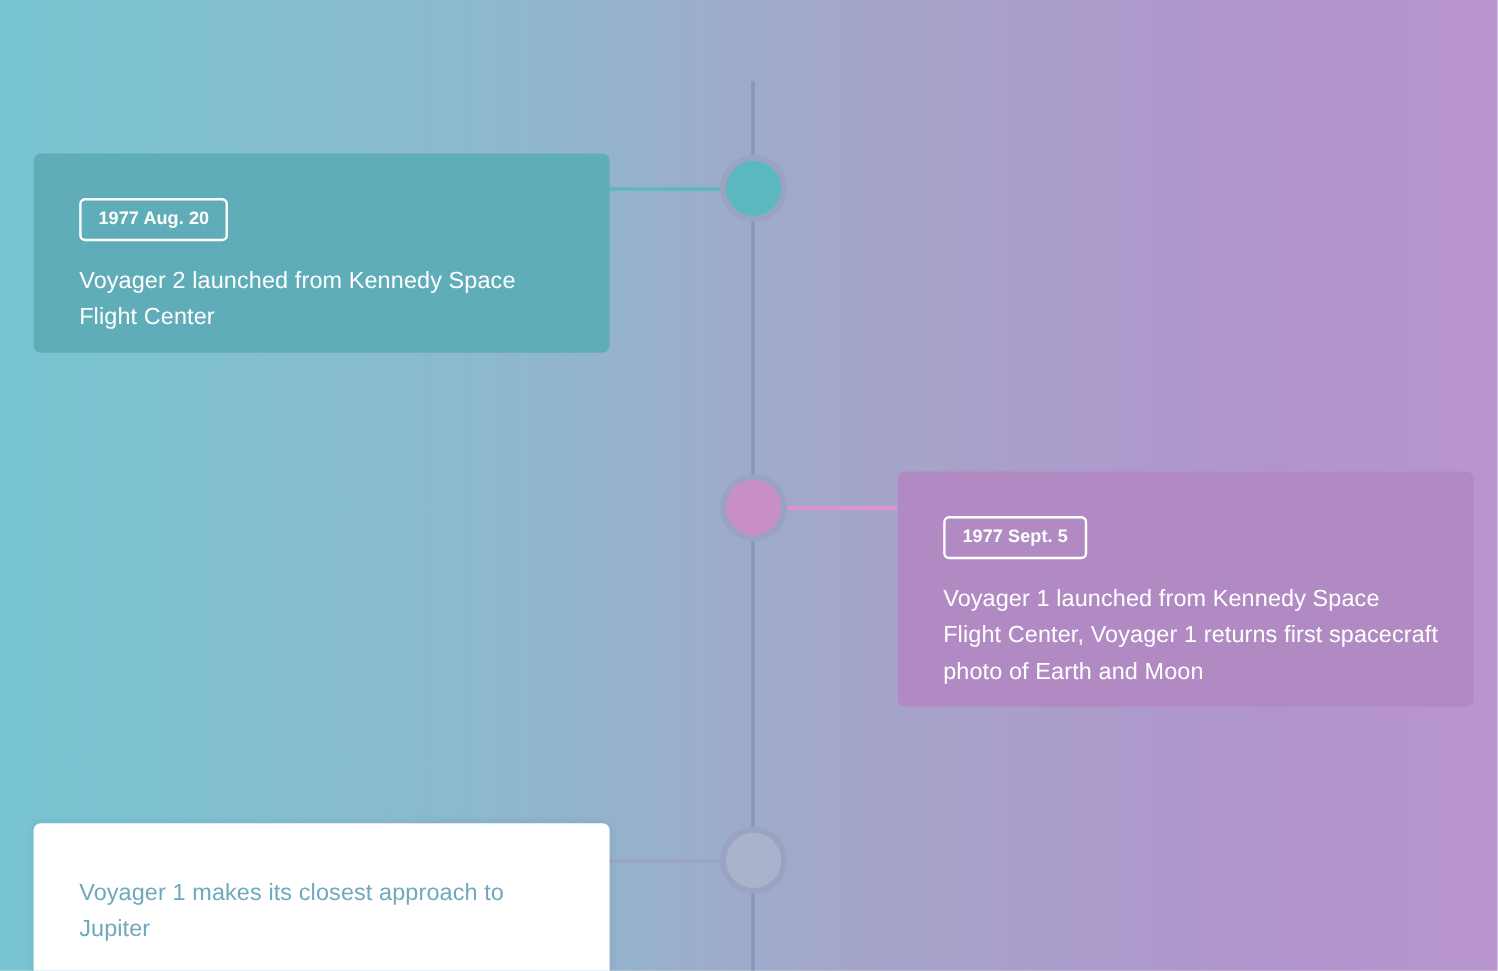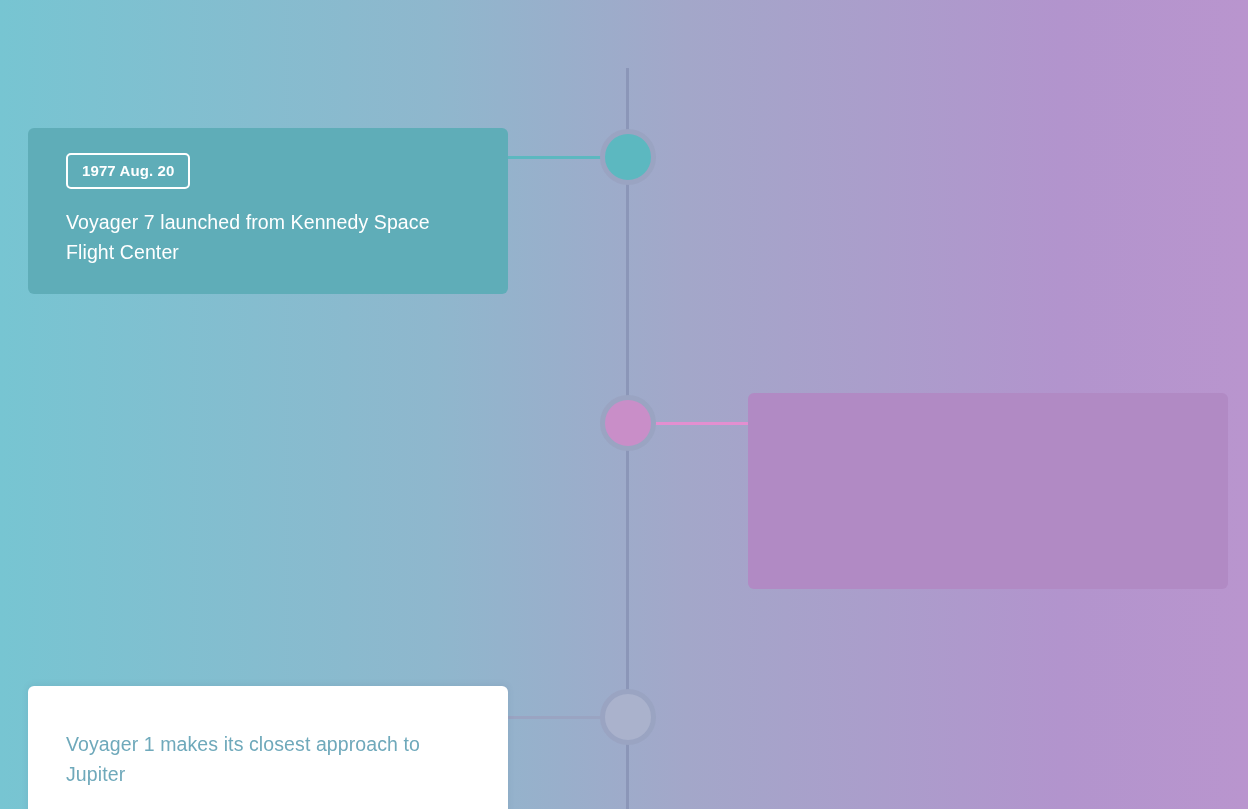--- a/index.html
+++ b/index.html
@@ -93,20 +93,21 @@
     font-weight: bold;
     letter-spacing: 0.1px;
     padding: 8px 14px 9px 14px;
     border-radius: 5px;
     line-height: 1;
   }
   .date-badge.outline {
     color: #ffffff;
     border: 2px solid #ffffff;
     background: transparent;
+    margin-top: 12px;
   }
   .date-badge.filled {
     color: #ffffff;
     border: 2px solid transparent;
     background: #5aa8b5;
   }
 
   
   .card-body {
     margin-top: 18px;
@@ -121,26 +122,28 @@
 <body>
 
 <div id="timeline-root">
 
   <div class="axis-line"></div>
 
   <div class="connector teal" id="connector-1"></div>
   <div class="marker" id="marker-1"></div>
   <div class="card left" id="card-1">
     <span class="date-badge outline">1977 Aug. 20</span>
-    <div class="card-body on-color">Voyager 7 launched from Kennedy Space Flight Center</div>
+    <div class="card-body on-color">Voyager 2 launched from Kennedy Space Flight Center</div>
   </div>
 
   <div class="connector pink" id="connector-2"></div>
   <div class="marker" id="marker-2"></div>
   <div class="card right" id="card-2">
+    <span class="date-badge outline">1977 Sept. 5</span>
+    <div class="card-body on-color">Voyager 1 launched from Kennedy Space Flight Center, Voyager 1 returns first spacecraft photo of Earth and Moon</div>
   </div>
 
   <div class="connector muted" id="connector-3"></div>
   <div class="marker" id="marker-3"></div>
   <div class="card left" id="card-3">
     <div class="card-body on-white">Voyager 1 makes its closest approach to Jupiter</div>
   </div>
 
 </div>
 

